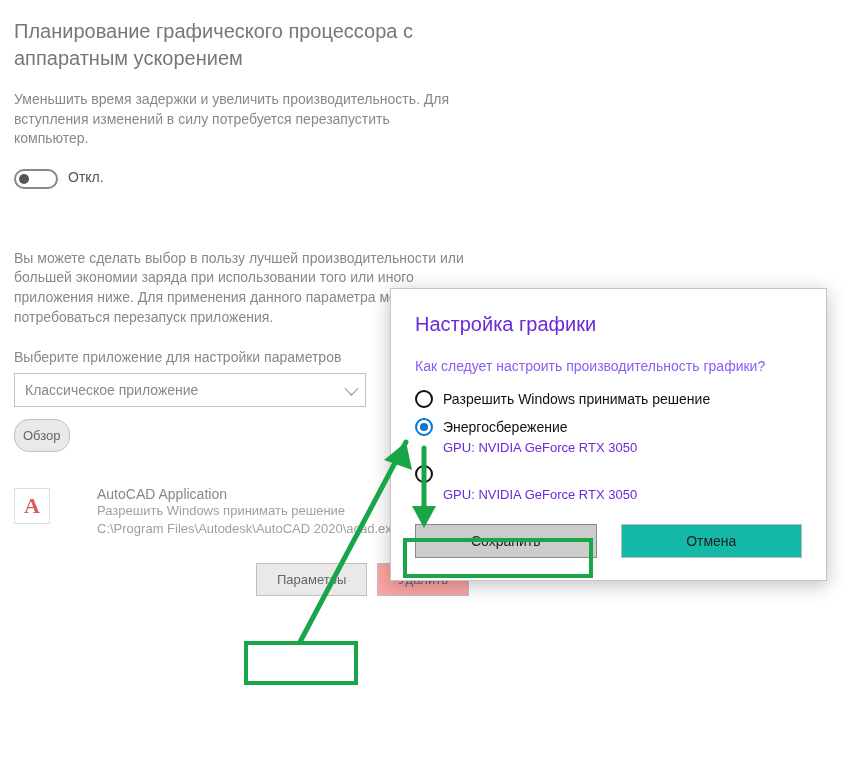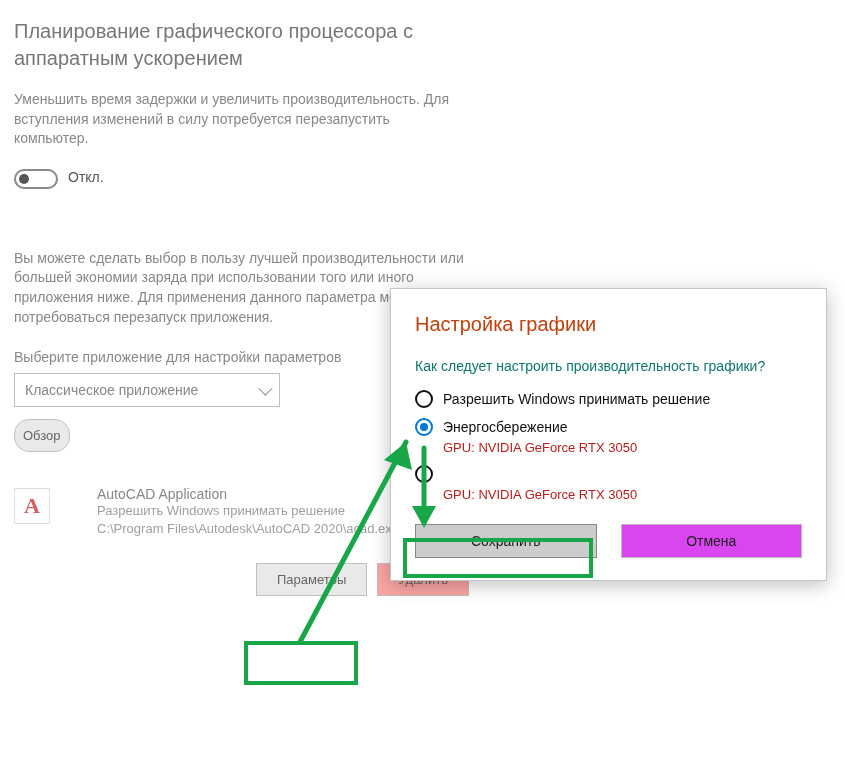--- a/index.html
+++ b/index.html
@@ -79,21 +79,21 @@
     font-weight: 400;
     color: #777;
     margin: 0 0 22px 0;
   }
   .label-text {
     font-size: 14px;
     color: #888;
     margin-bottom: 8px;
   }
   .select-box {
-    width: 266px;
+    width: 352px;
     height: 34px;
     border: 1px solid #c0c0c0;
     background: #fff;
     display: flex;
     align-items: center;
     justify-content: space-between;
     padding: 0 10px;
     color: #888;
     font-size: 14px;
     cursor: pointer;
@@ -161,26 +161,26 @@
     top: 288px;
     width: 437px;
     background: #fff;
     border: 1px solid #c5c5c5;
     box-shadow: 0 4px 18px rgba(0,0,0,0.25);
     padding: 24px 24px 22px 24px;
     z-index: 10;
   }
   .dlg-title {
     font-size: 20px;
-    color: #c2410c;
+    color: #6d28d9;
     margin-bottom: 22px;
   }
   .dlg-question {
     font-size: 14px;
-    color: #0f766e;
+    color: #8b5cf6;
     margin-bottom: 16px;
   }
   .radio-row {
     display: flex;
     align-items: center;
     gap: 10px;
     margin-bottom: 4px;
     cursor: pointer;
   }
   .radio-outer {
@@ -199,21 +199,21 @@
     width: 8px; height: 8px;
     background: #0078d4;
     border-radius: 50%;
   }
   .radio-label {
     font-size: 14px;
     color: #111;
   }
   .radio-sub {
     font-size: 13px;
-    color: #b91c1c;
+    color: #6d28d9;
     margin-left: 28px;
     margin-bottom: 10px;
   }
   .radio-block { margin-bottom: 2px; }
   .radio-block.first { margin-bottom: 10px; }
   .dlg-buttons {
     display: flex;
     gap: 24px;
     margin-top: 22px;
   }
@@ -316,21 +316,21 @@
 
   <div class="radio-block">
     <div class="radio-row">
       <span class="radio-outer"></span>
     </div>
     <div class="radio-sub">GPU: NVIDIA GeForce RTX 3050</div>
   </div>
 
   <div class="dlg-buttons">
     <div class="dlg-btn">Сохранить</div>
-    <div class="dlg-btn" style="background:#d946ef;border-color:#bbb;">Отмена</div>
+    <div class="dlg-btn" style="background:#14b8a6;border-color:#bbb;">Отмена</div>
   </div>
 </div>
 
 <div class="hl hl-params"></div>
 <div class="hl hl-save"></div>
 
 <svg class="arrows">
   <g stroke="#18a648" stroke-width="5" fill="#18a648" stroke-linecap="round">
 
     <line x1="300" y1="642" x2="406" y2="442"></line>

